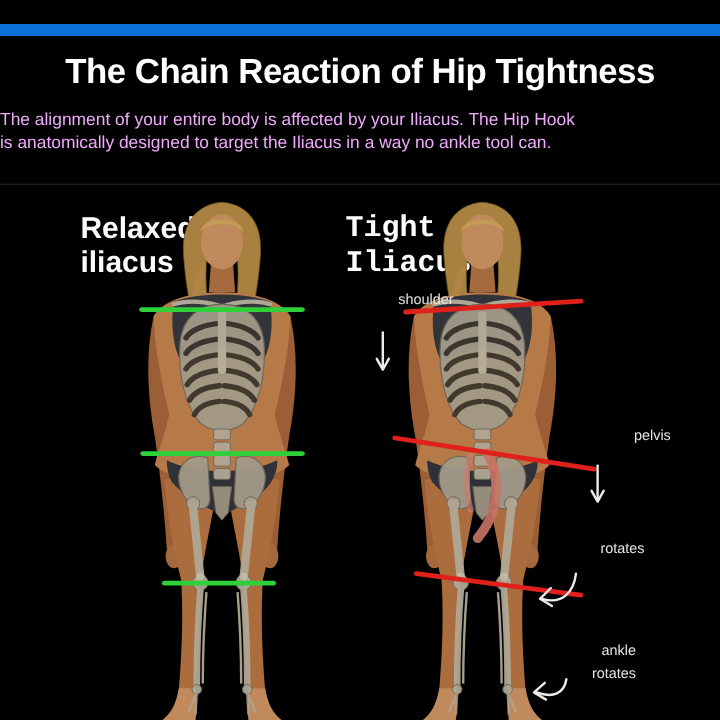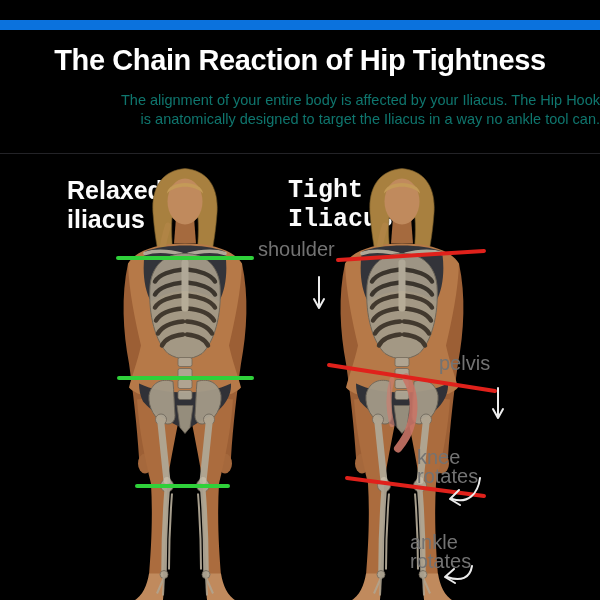--- a/index.html
+++ b/index.html
@@ -1,32 +1,32 @@
 <!DOCTYPE html>
 <html><head>
 <meta charset="utf-8">
 <style>
   html,body{margin:0;padding:0;background:#000;}
   #stage{position:relative;width:600px;height:600px;background:#000;overflow:hidden;
          font-family:"Liberation Sans",sans-serif;margin-top:20px;}
   .accent-bar{position:absolute;left:0;top:0;width:600px;height:10px;display:block;}
   .title{position:absolute;left:0;top:24px;width:600px;text-align:center;color:#fff;
          font-size:29px;font-weight:700;letter-spacing:-0.4px;}
-  .subtitle{position:absolute;left:0;top:71px;width:600px;text-align:right;color:#0f766e;
+  .subtitle{position:absolute;left:0;top:71px;width:600px;text-align:left;color:#f0abfc;
             font-size:14.5px;line-height:19px;font-weight:400;}
   .divider{position:absolute;left:0;top:133px;width:600px;height:1px;background:#232327;}
   .fig-heading{position:absolute;color:#fbfbfb;font-size:25px;font-weight:700;line-height:29px;}
   #heading-left{left:67px;top:156px;}
   #heading-right{left:288px;top:156px;font-family:Liberation Mono, monospace;}
   .figure-svg{position:absolute;width:160px;height:441px;top:147px;}
   #figure-left{left:105px;}
   #figure-right{left:322px;}
   #overlay{position:absolute;left:0;top:0;width:600px;height:600px;pointer-events:none;}
-  .ann-label{position:absolute;color:#737373;font-size:20px;line-height:18.5px;
-             text-align:left;width:120px;font-weight:400;}
+  .ann-label{position:absolute;color:#e5e5e5;font-size:12px;line-height:18.5px;
+             text-align:right;width:120px;font-weight:400;}
   #label-shoulder{left:258px;top:220px;}
   #label-pelvis{left:439px;top:334px;}
   #label-knee{left:417px;top:428px;}
   #label-ankle{left:410px;top:513px;}
 </style>
 </head>
 <body>
 
 <div id="stage">
 
@@ -185,21 +185,20 @@
     </g>
   </svg>
 
   <div class="ann-label" id="label-shoulder">
     <div>shoulder</div>
   </div>
   <div class="ann-label" id="label-pelvis">
     <div>pelvis</div>
   </div>
   <div class="ann-label" id="label-knee">
-    <div>knee</div>
     <div>rotates</div>
   </div>
   <div class="ann-label" id="label-ankle">
     <div>ankle</div>
     <div>rotates</div>
   </div>
 
 </div>
 
 </body></html>

